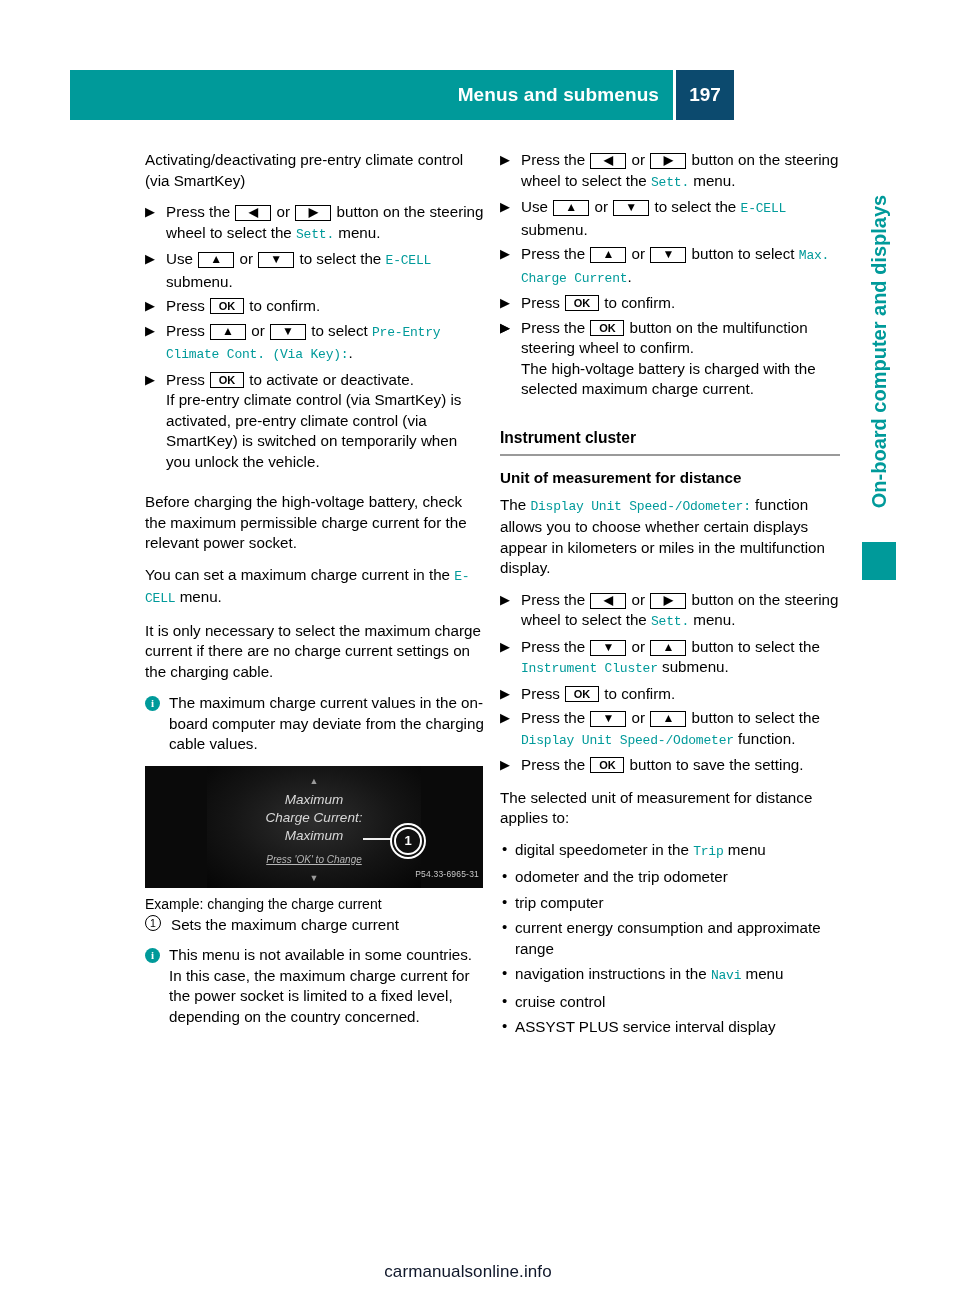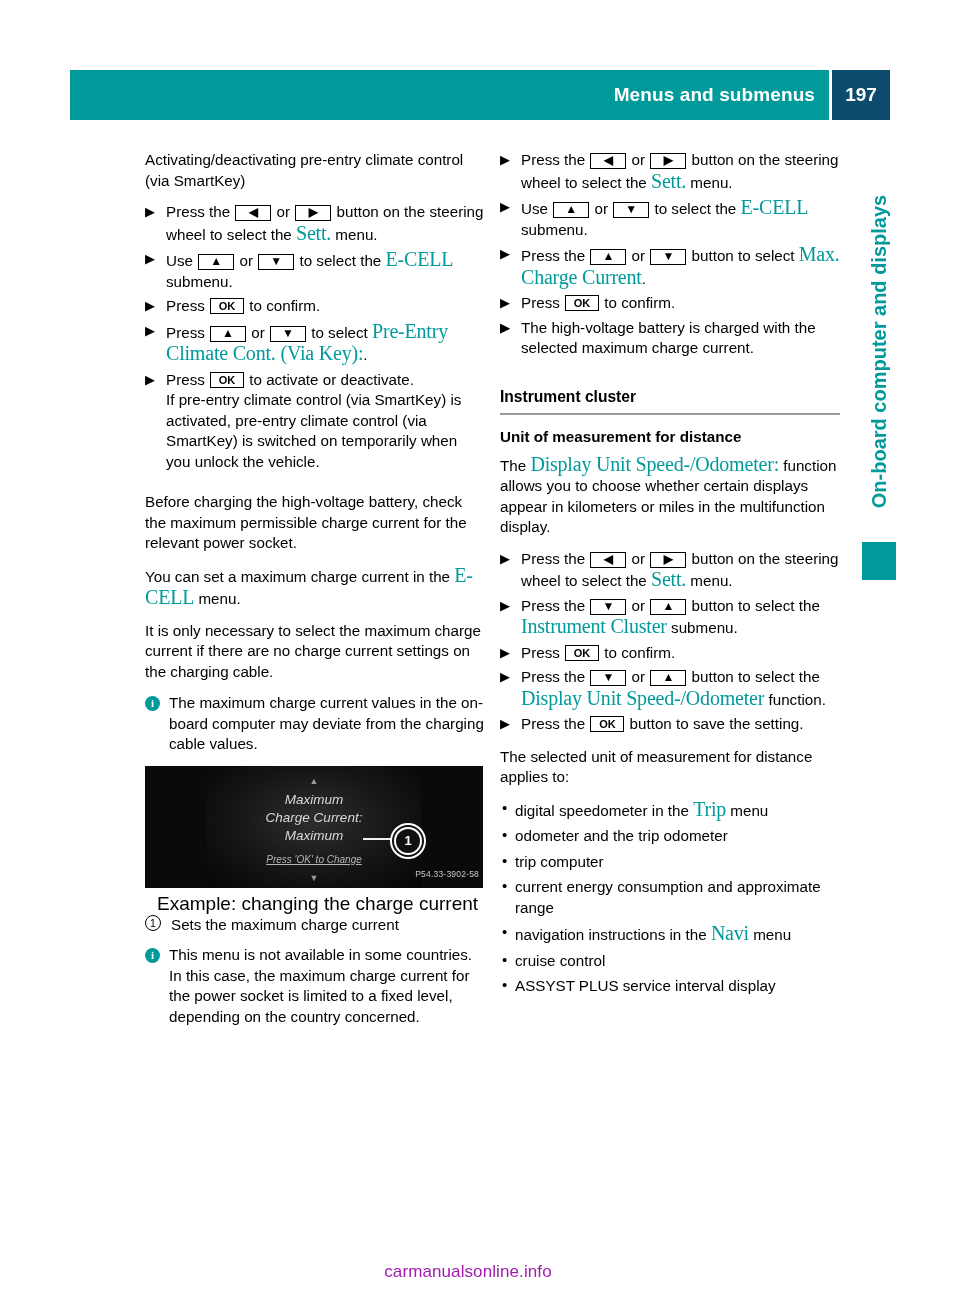--- a/index.html
+++ b/index.html
@@ -14,21 +14,21 @@
     font-family: "Liberation Sans", sans-serif;
     color: #000000;
     overflow: hidden;
   }
 
   
   #header {
     position: absolute;
     left: 70px;
     top: 70px;
-    width: 820px;
+    width: 664px;
     height: 50px;
     display: flex;
     align-items: stretch;
   }
   #header-title-box {
     flex: 1 1 auto;
     background: #009a9a;
     display: flex;
     align-items: center;
     justify-content: flex-end;
@@ -180,23 +180,23 @@
     margin: 2px 0 0 0;
   }
   .legend-marker {
     position: absolute;
     left: 0;
     top: 0;
   }
 
   
   .mono {
-    font-family: Liberation Serif, serif;
+    font-family: Liberation Mono, monospace;
     color: #009a9a;
-    font-size: 20px;
+    font-size: 13px;
     letter-spacing: -0.2px;
   }
   .key {
     display: inline-block;
     border: 1.5px solid #000;
     background: #ffffff;
     min-width: 24px;
     height: 14px;
     line-height: 14px;
     padding: 0 4px;
@@ -292,33 +292,33 @@
   #fig-watermark {
     position: absolute;
     right: 4px;
     bottom: 3px;
     color: #c9c9c9;
     font-size: 8.5px;
     font-family: "Liberation Sans", sans-serif;
     letter-spacing: 0.2px;
   }
   .fig-caption {
-    font-size: 19px;
-    margin: 0 0 2px 12px;
+    font-size: 14px;
+    margin: 0 0 2px 0;
     line-height: 18px;
   }
 
   
   #footer-watermark {
     position: absolute;
     left: 0;
     top: 1262px;
     width: 936px;
     text-align: center;
-    color: #a21caf;
+    color: #0f172a;
     font-size: 17px;
     letter-spacing: 0.1px;
   }
 </style>
 </head>
 <body>
 
 <div id="header">
   <div id="header-title-box">
     <span id="header-title">Menus and submenus</span>
@@ -363,21 +363,21 @@
     <div id="figure-screen">
       <div id="fig-up">▲</div>
       <div class="fig-line" id="fig-l1">Maximum</div>
       <div class="fig-line" id="fig-l2">Charge Current:</div>
       <div class="fig-line" id="fig-l3">Maximum</div>
       <div class="fig-line" id="fig-l4">Press 'OK' to Change</div>
       <div id="fig-dn">▼</div>
     </div>
     <div id="fig-callout-line"></div>
     <div id="fig-callout-circle">1</div>
-    <div id="fig-watermark">P54.33-3902-58</div>
+    <div id="fig-watermark">P54.33-6965-31</div>
   </div>
 
   <p class="fig-caption">Example: changing the charge current</p>
 
   <div class="legend">
     <span class="legend-marker circled">1</span>
     <span>Sets the maximum charge current</span>
   </div>
 
   <div class="note">
@@ -388,21 +388,21 @@
 </div>
 
 <div class="column" id="col-right">
 
   <div id="right-steps-top">
       <div class="step"><span class="step-marker">▶</span><span>Press the <span class="key arrow">◀</span> or <span class="key arrow">▶</span> button on the steering wheel to select the <span class="mono">Sett.</span> menu.</span></div>
       <div class="step"><span class="step-marker">▶</span><span>Use <span class="key arrow">▲</span> or <span class="key arrow">▼</span> to select the <span class="mono">E-CELL</span> submenu.</span></div>
       <div class="step"><span class="step-marker">▶</span><span>Press the <span class="key arrow">▲</span> or <span class="key arrow">▼</span> button to select <span class="mono">Max. Charge Current</span>.</span></div>
       <div class="step"><span class="step-marker">▶</span><span>Press <span class="key">OK</span> to confirm.</span></div>
       <div class="step"><span class="step-marker">▶</span></div>
-      <div class="step"><span class="step-marker">▶</span><span class="sub">The high-voltage battery is charged with the selected maximum charge current.</span></div>
+      <div class="step"><span class="step-marker">▶</span><span>Press the <span class="key">OK</span> button on the multifunction steering wheel to confirm.</span><span class="sub">The high-voltage battery is charged with the selected maximum charge current.</span></div>
     </div>
 
   <div class="spacer-l"></div>
 
   <p class="heading-section">Instrument cluster</p>
   <div class="rule"></div>
 
   <p class="heading-sub">Unit of measurement for distance</p>
 
   <p class="para"><span>The </span><span class="mono">Display Unit Speed-/Odometer:</span><span> function allows you to choose whether certain displays appear in kilometers or miles in the multifunction display.</span></p>

